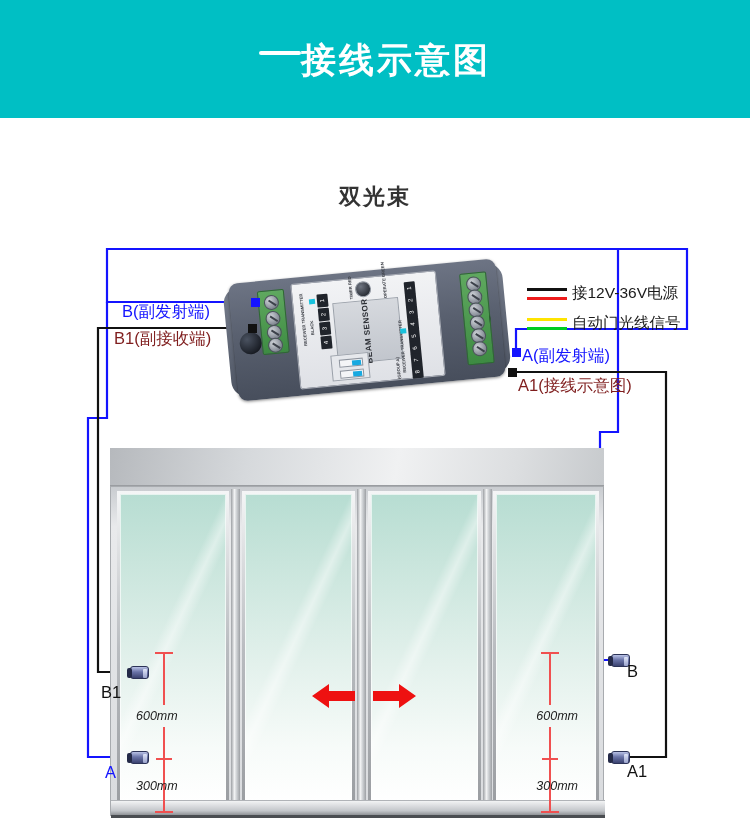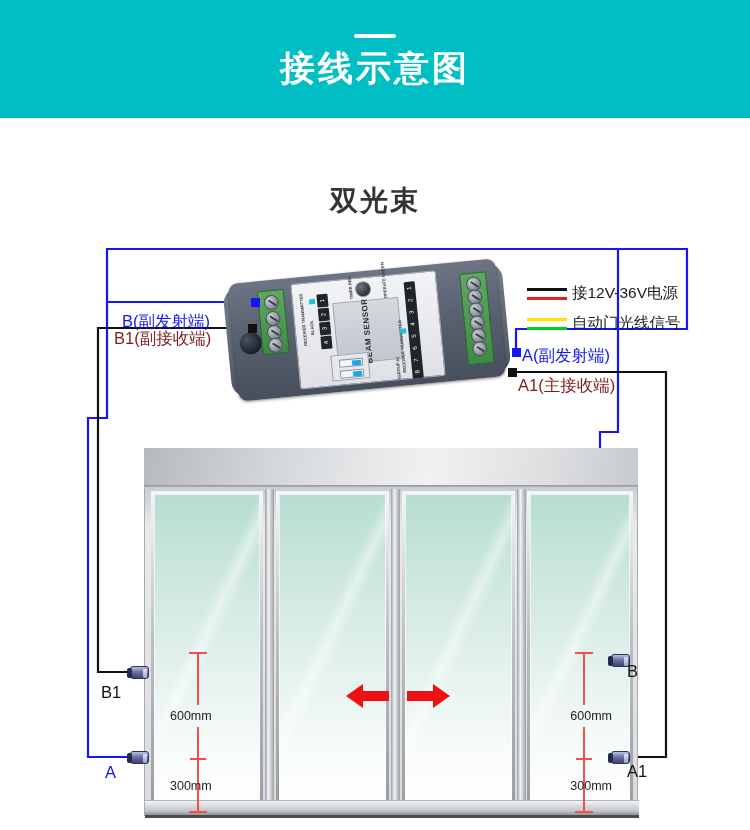--- a/index.html
+++ b/index.html
@@ -8,35 +8,35 @@
     background: #ffffff;
     font-family: "Liberation Sans", "DejaVu Sans", sans-serif;
     overflow: hidden;
   }
   #page { position: relative; width: 750px; height: 830px; background:#fff; }
 
   
   .banner {
     position: absolute; left:0; top:0; width:750px; height:118px;
     background: #00bfc4;
-    display:flex; flex-direction:column; align-items:center; justify-content:center;
+    display:flex; align-items:center; justify-content:center;
   }
   .banner-rule {
     width: 42px; height: 4px; background:#ffffff; border-radius:2px;
     margin-bottom: 12px;
   }
   .banner-title {
     color:#ffffff; font-size: 35px; font-weight: 700; letter-spacing: 3px;
     line-height: 1;
   }
 
   
   .section-title {
     position:absolute; left:0; top:182px; width:750px; text-align:center;
-    font-size: 28px; font-weight: 700; color:#333333; letter-spacing:2px;
+    font-size: 22px; font-weight: 700; color:#333333; letter-spacing:2px;
   }
 
   
   .wires { position:absolute; left:0; top:0; width:750px; height:830px; }
 
   
   .device {
     position:absolute; left:233px; top:271px; width:268px; height:118px;
     transform: rotate(-5.5deg);
   }
@@ -138,21 +138,21 @@
   
   .callout { position:absolute; font-size:16.5px; white-space:nowrap; line-height:1; }
   .callout.blue { color:#1414ff; }
   .callout.black { color:#7f1d1d; }
   .node {
     position:absolute; width:9px; height:9px; background:#1414ff;
   }
   .node.black { background:#111111; }
 
   
-  .door { position:absolute; left:144px; top:448px; width:513px; height:368px; }
+  .door { position:absolute; left:110px; top:448px; width:513px; height:368px;font-style:italic; }
   .transom {
     position:absolute; left:0; top:0; width:494px; height:38px;
     background: linear-gradient(100deg,#b6b9bd 0%, #d6d9dc 28%, #f0f1f2 58%, #dcdee0 82%, #c7cacd 100%);
     border-bottom:1px solid #9a9da1;
   }
   .door-frame {
     position:absolute; left:0; top:38px; width:494px; height:330px;
     background: linear-gradient(180deg,#c9ccd0 0%,#e9eaec 12%,#d9dbde 100%);
     border:1px solid #a8abaf;
   }
@@ -333,30 +333,30 @@
 
   <div class="wireswatch" style="left:527px; top:288px; background:#111111;"></div>
   <div class="wireswatch" style="left:527px; top:297px; background:#ee1c1c;"></div>
   <div class="wirelabel" style="left:572px; top:283px;">接12V-36V电源</div>
 
   <div class="wireswatch" style="left:527px; top:318px; background:#ffe400;"></div>
   <div class="wireswatch" style="left:527px; top:327px; background:#00cc22;"></div>
   <div class="wirelabel" style="left:572px; top:313px;">自动门光线信号</div>
 
   <div class="node" style="left:251px; top:298px;"></div>
-  <div class="callout blue" style="left:122px; top:313px;">B(副发射端)</div>
+  <div class="callout blue" style="left:122px; top:303px;">B(副发射端)</div>
 
   <div class="node black" style="left:248px; top:324px;"></div>
   <div class="callout black" style="left:114px; top:330px;">B1(副接收端)</div>
 
   <div class="node" style="left:512px; top:348px;"></div>
   <div class="callout blue" style="left:522px; top:347px;">A(副发射端)</div>
 
   <div class="node black" style="left:508px; top:368px;"></div>
-  <div class="callout black" style="left:518px; top:377px;">A1(主接收端)</div>
+  <div class="callout black" style="left:518px; top:377px;">A1(接线示意图)</div>
 
   <div class="door">
     <div class="transom"></div>
     <div class="door-frame">
 
       <div class="panel" style="left:6px;   width:112px;">
         <div class="glass-sheen"></div>
       </div>
       <div class="mullion" style="left:120px;"></div>
       <div class="panel" style="left:131px; width:113px;">

